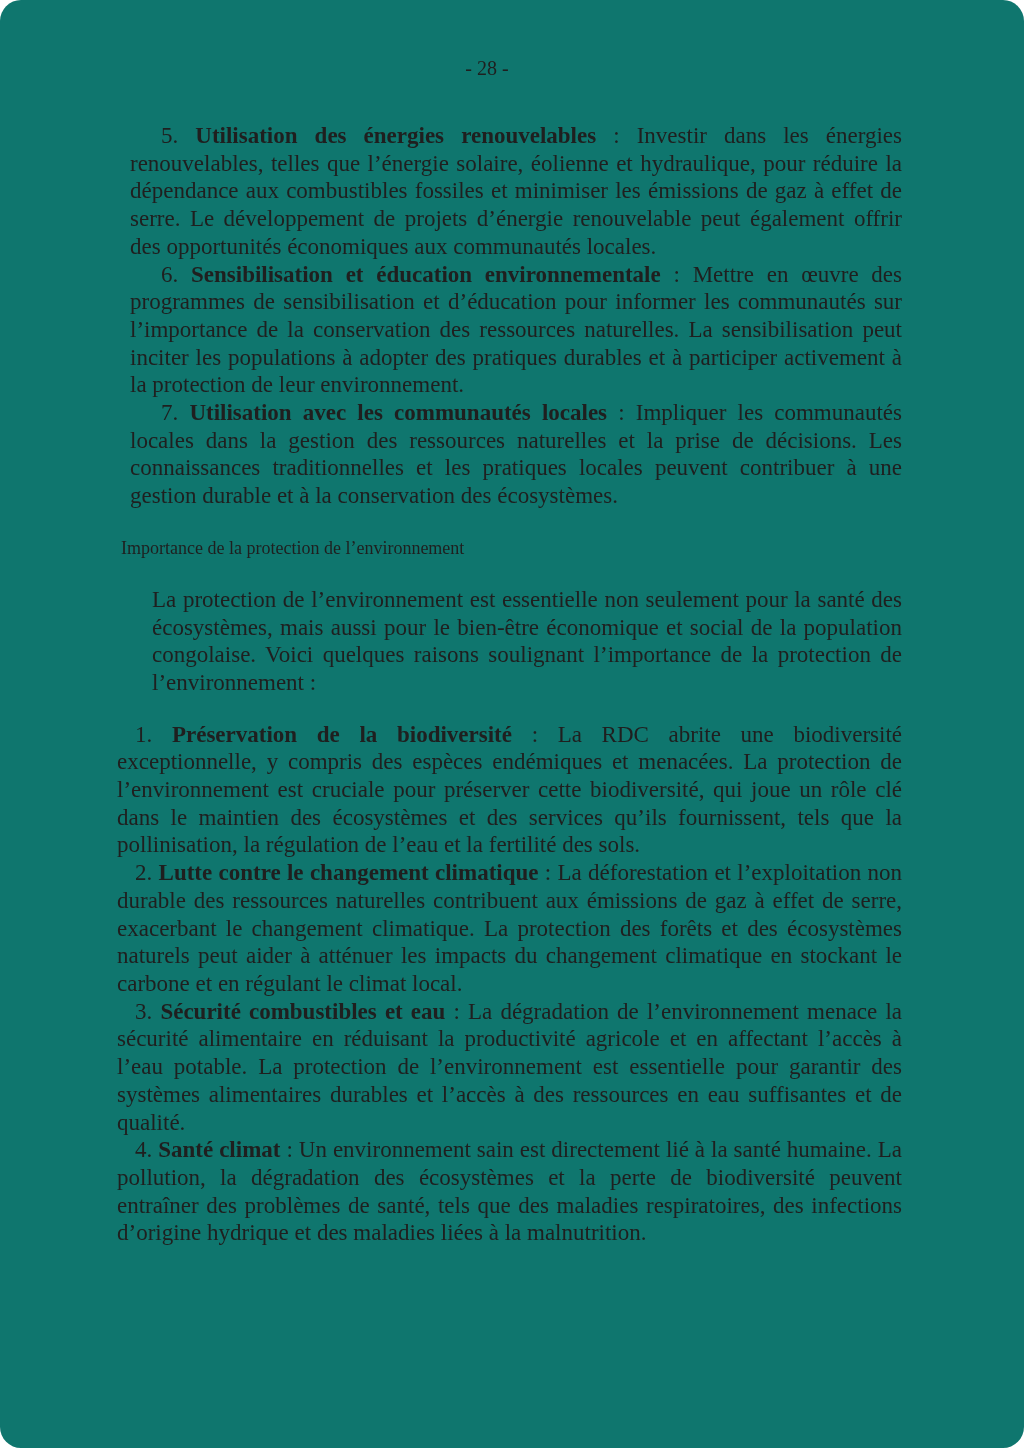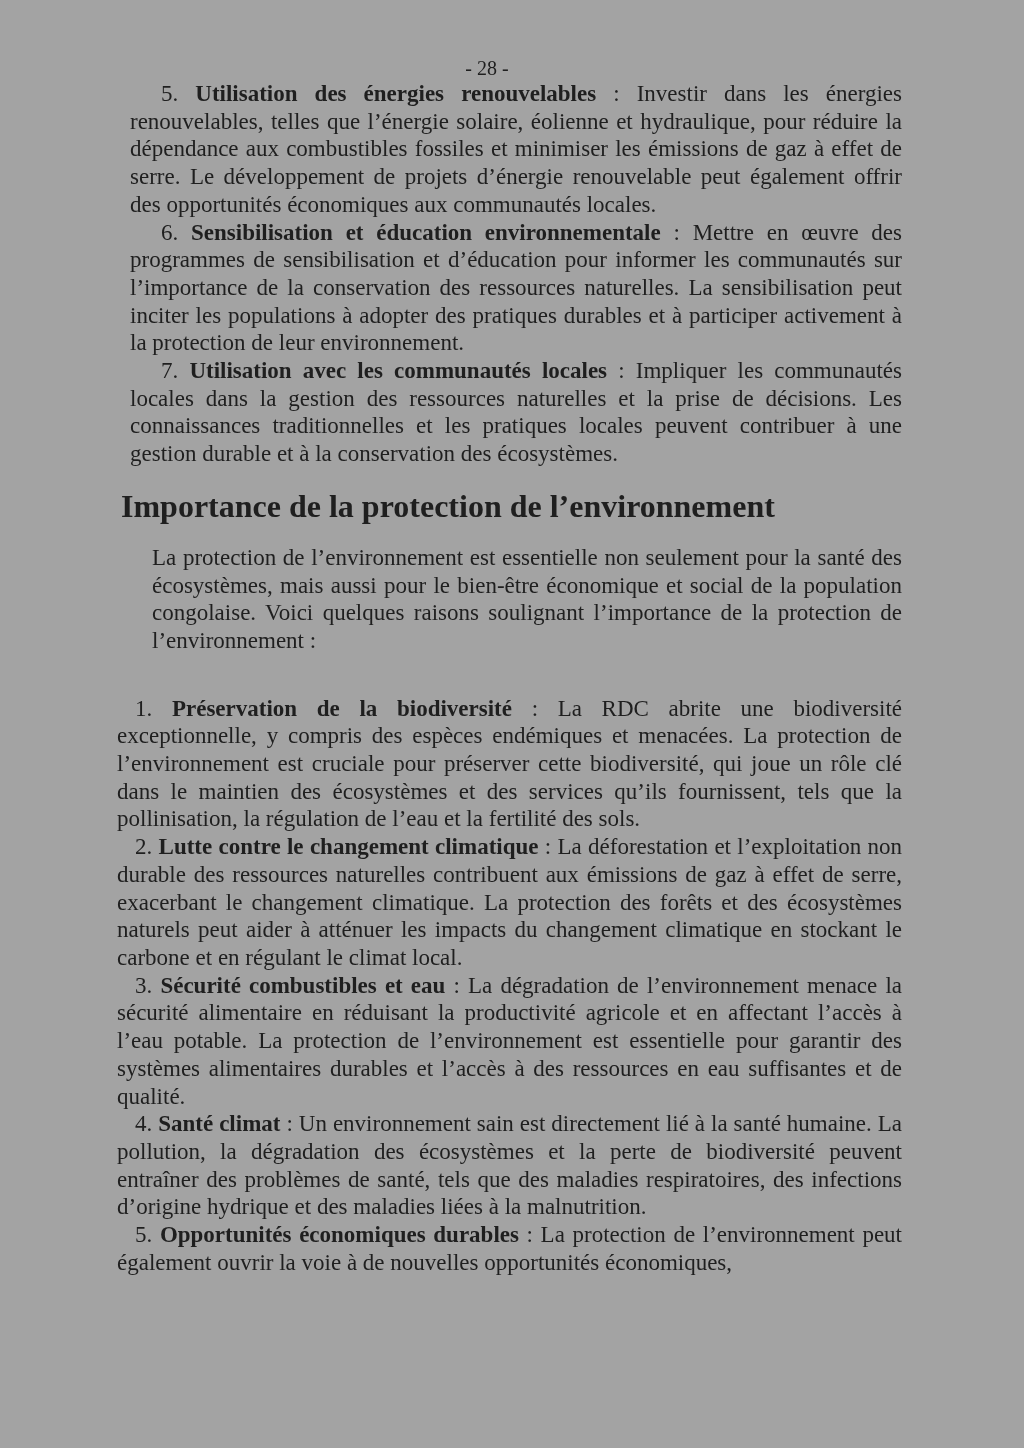--- a/index.html
+++ b/index.html
@@ -1,50 +1,51 @@
 <!DOCTYPE html>
 <html lang="fr"><head>
 <meta charset="utf-8">
 <style>
   html, body { margin: 0; padding: 0; background: #ffffff; }
   .page {
     position: relative;
     width: 1024px;
     height: 1448px;
-    background: #a3a3a3;
+    background: #0f766e;
     color: #1f1f1f;
     font-family: "Liberation Serif", "DejaVu Serif", serif;
     overflow: hidden;
+    border-radius: 21px;
   }
   .content {
     margin-left: 117px;
     margin-right: 122px;
     font-size: 23px;
     line-height: 27.7px;
     text-align: justify;
   }
   .pageno {
     text-align: center;
     padding-top: 56px;
     padding-right: 45px;
     font-size: 20px;
     line-height: 24px;
   }
   p { margin: 0; }
-  .list1 { }
+  .list1 { margin-top: 42px; }
   .list1 p { margin-left: 13px; text-indent: 31px; }
   .section-heading {
-    font-size: 32px;
+    font-size: 18px;
     line-height: 30px;
-    font-weight: bold;
+    font-weight: normal;
     text-align: left;
     margin: 23px 0 0 4px;
   }
   .intro { margin: 23px 0 17px 35px; }
-  .list2 { margin-top: 40px; }
+  .list2 { margin-top: 24px; }
   .list2 p { margin-left: 0; text-indent: 18px; }
   b { font-weight: bold; }
 </style>
 </head>
 <body>
 
 <div class="page">
   <div class="content">
 
     <div class="pageno">- 28 -</div>
@@ -57,17 +58,16 @@
 
     <div class="section-heading">Importance de la protection de l’environnement</div>
 
     <p class="intro">La protection de l’environnement est essentielle non seulement pour la santé des écosystèmes, mais aussi pour le bien-être économique et social de la population congolaise. Voici quelques raisons soulignant l’importance de la protection de l’environnement :</p>
 
     <div class="list2">
       <p><span>1.</span> <b>Préservation de la biodiversité</b><span> : </span><span>La RDC abrite une biodiversité exceptionnelle, y compris des espèces endémiques et menacées. La protection de l’environnement est cruciale pour préserver cette biodiversité, qui joue un rôle clé dans le maintien des écosystèmes et des services qu’ils fournissent, tels que la pollinisation, la régulation de l’eau et la fertilité des sols.</span></p>
       <p><span>2.</span> <b>Lutte contre le changement climatique</b><span> : </span><span>La déforestation et l’exploitation non durable des ressources naturelles contribuent aux émissions de gaz à effet de serre, exacerbant le changement climatique. La protection des forêts et des écosystèmes naturels peut aider à atténuer les impacts du changement climatique en stockant le carbone et en régulant le climat local.</span></p>
       <p><span>3.</span> <b>Sécurité combustibles et eau</b><span> : </span><span>La dégradation de l’environnement menace la sécurité alimentaire en réduisant la productivité agricole et en affectant l’accès à l’eau potable. La protection de l’environnement est essentielle pour garantir des systèmes alimentaires durables et l’accès à des ressources en eau suffisantes et de qualité.</span></p>
       <p><span>4.</span> <b>Santé climat</b><span> : </span><span>Un environnement sain est directement lié à la santé humaine. La pollution, la dégradation des écosystèmes et la perte de biodiversité peuvent entraîner des problèmes de santé, tels que des maladies respiratoires, des infections d’origine hydrique et des maladies liées à la malnutrition.</span></p>
-      <p><span>5.</span> <b>Opportunités économiques durables</b><span> : </span><span>La protection de l’environnement peut également ouvrir la voie à de nouvelles opportunités économiques,</span></p>
     </div>
 
   </div>
 </div>
 
 </body></html>

